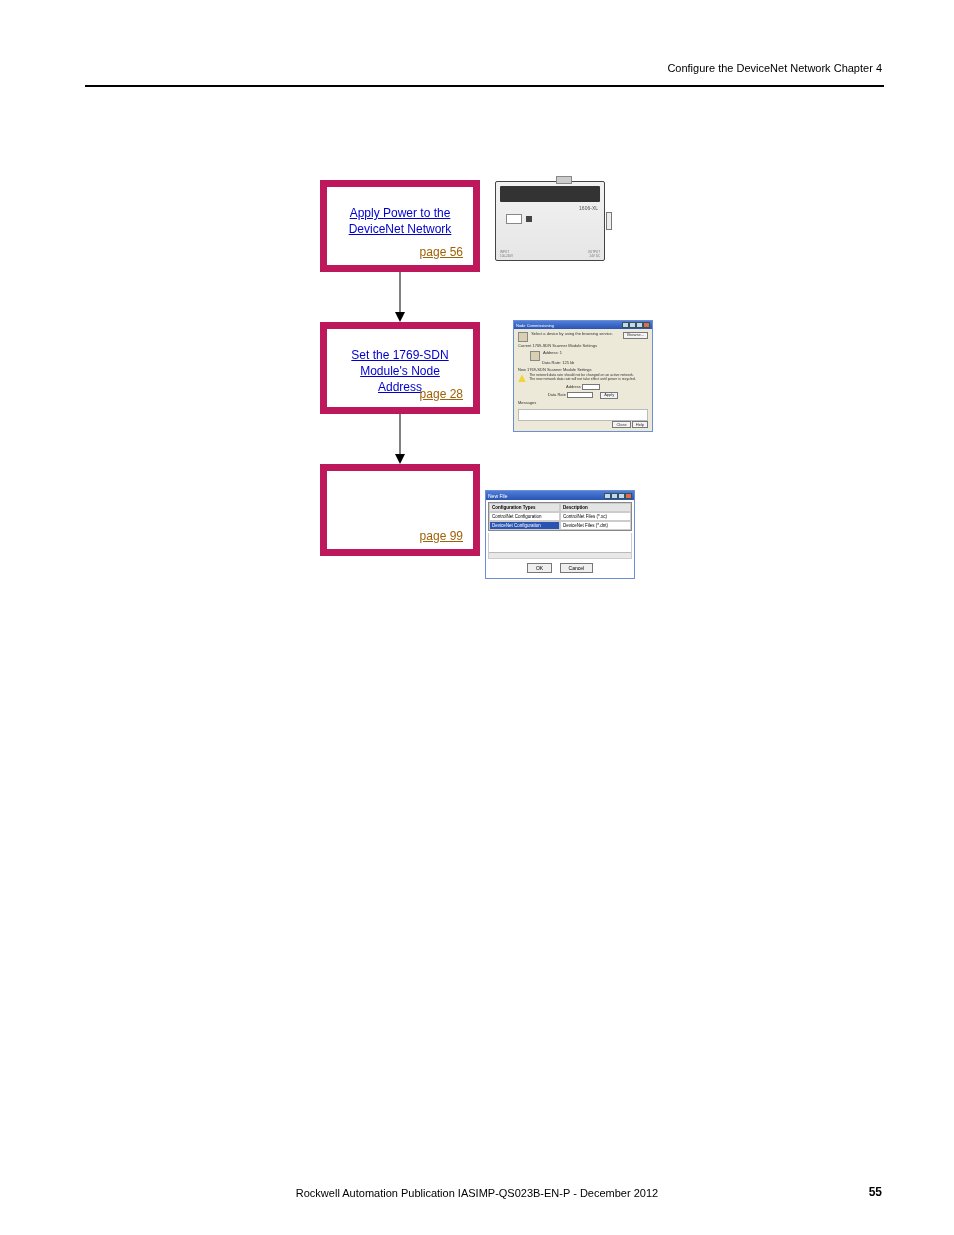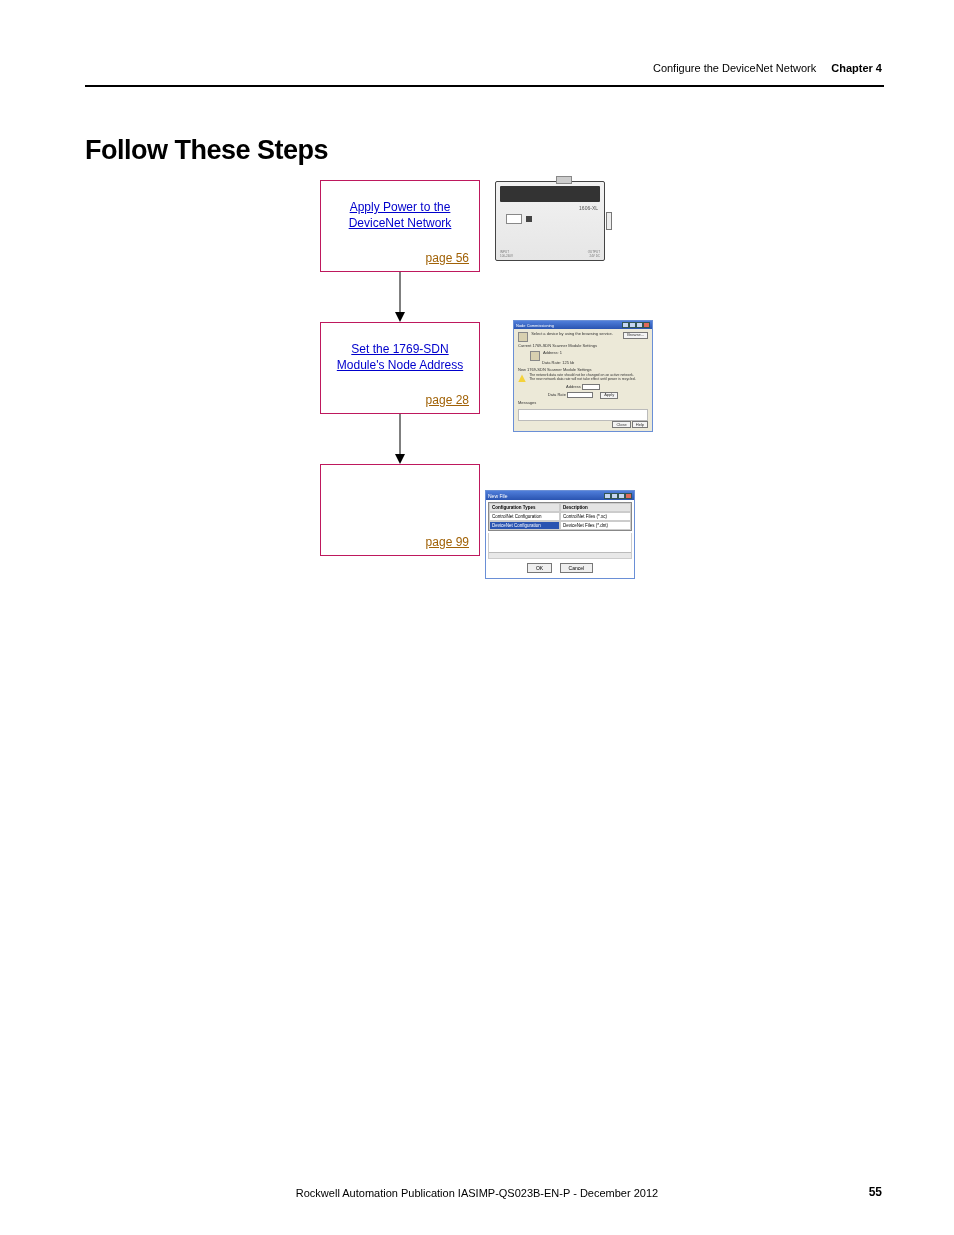--- a/index.html
+++ b/index.html
@@ -28,40 +28,39 @@
     position: absolute;
     top: 62px;
     right: 72px;
     font-size: 11px;
   }
   .header-left {
     font-weight: normal;
     margin-top: 32px;
   }
   .header-right {
-    font-weight: bold;
-    margin-left: 12px;
+    font-weight: normal;
   }
   h1.section-title {
     position: absolute;
     top: 135px;
     left: 85px;
     font-family: "Arial Narrow", Arial, sans-serif;
     font-size: 27px;
     font-weight: bold;
     letter-spacing: -0.5px;
   }
   .flow-area {
     position: absolute;
     top: 180px;
     left: 300px;
     width: 200px;
   }
   .flow-box {
-    border: 1px solid #be185d;
+    border: 7px solid #be185d;
     width: 160px;
     height: 92px;
     position: relative;
     background: #fff;
     margin: 0 auto;
   }
   .flow-link {
     display: block;
     text-align: center;
     color: #0000cc;
@@ -316,21 +315,20 @@
 <body>
 
 <div class="page">
 
   <div class="header-text">
     <span class="header-left">Configure the DeviceNet Network</span>
     <span class="header-right">Chapter 4</span>
   </div>
   <div class="header-line"></div>
 
-  <h1 class="section-title">Follow These Steps</h1>
 
   <div class="flow-area">
 
     <div class="flow-box">
       <a class="flow-link">Apply Power to the DeviceNet Network</a>
       <a class="flow-page">page 56</a>
     </div>
 
     <div class="connector">
       <svg width="12" height="50" viewBox="0 0 12 50">

